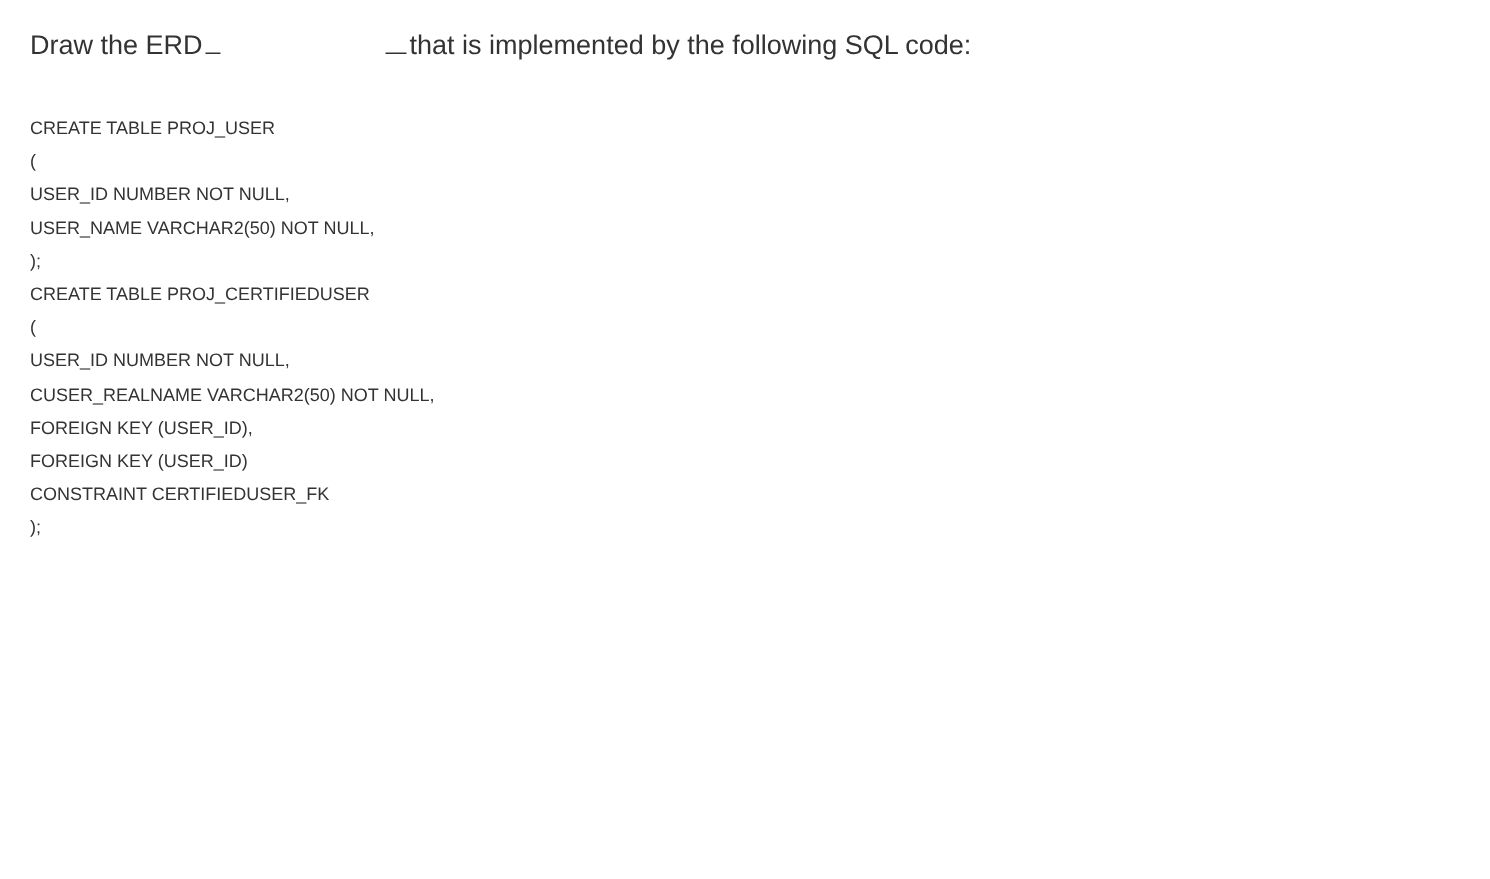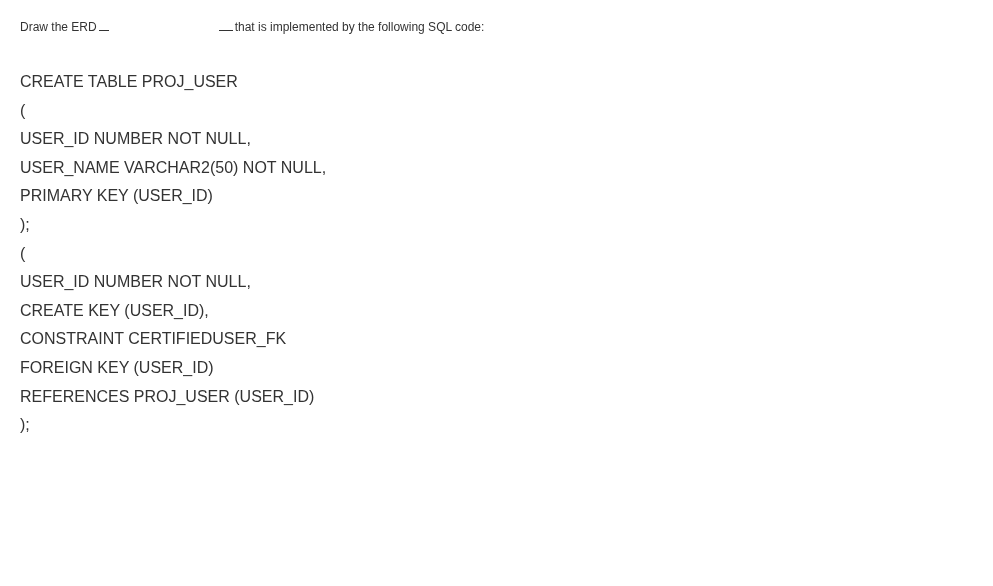--- a/index.html
+++ b/index.html
@@ -11,62 +11,62 @@
       font-family: Arial, Helvetica, sans-serif;
       font-size: 14px;
       color: #333;
       background: #fff;
       padding: 20px;
       width: 993px;
       height: 586px;
     }
     .header-line {
       margin-bottom: 35px;
-      font-size: 12px;
+      font-size: 18px;
       color: #333;
     }
     .blank-short {
       display: inline-block;
       border-bottom: 1px solid #333;
       width: 10px;
       margin-left: 2px;
     }
     .blank-long {
       display: inline-block;
       border-bottom: 1px solid #333;
       width: 14px;
       margin-right: 2px;
     }
     .spacer {
       display: inline-block;
       width: 110px;
     }
     .code-block {
-      font-size: 16px;
+      font-size: 12px;
       color: #333;
       line-height: 1.6;
     }
     .code-line {
       margin-bottom: 3px;
     }
   </style>
 </head>
 <body>
 
 <div class="header-line">
   <span>Draw the ERD</span><span class="blank-short"></span><span class="spacer"></span><span class="blank-long"></span><span>that is implemented by the following SQL code:</span>
 </div>
 
 <div class="code-block">
   <div class="code-line">CREATE TABLE PROJ_USER</div>
   <div class="code-line">(</div>
   <div class="code-line">USER_ID NUMBER NOT NULL,</div>
   <div class="code-line">USER_NAME VARCHAR2(50) NOT NULL,</div>
-  <div class="code-line">PRIMARY KEY (USER_ID)</div>
   <div class="code-line">);</div>
+  <div class="code-line">CREATE TABLE PROJ_CERTIFIEDUSER</div>
   <div class="code-line">(</div>
   <div class="code-line">USER_ID NUMBER NOT NULL,</div>
-  <div class="code-line">CREATE KEY (USER_ID),</div>
+  <div class="code-line">CUSER_REALNAME VARCHAR2(50) NOT NULL,</div>
+  <div class="code-line">FOREIGN KEY (USER_ID),</div>
+  <div class="code-line">FOREIGN KEY (USER_ID)</div>
   <div class="code-line">CONSTRAINT CERTIFIEDUSER_FK</div>
-  <div class="code-line">FOREIGN KEY (USER_ID)</div>
-  <div class="code-line">REFERENCES PROJ_USER (USER_ID)</div>
   <div class="code-line">);</div>
 </div>
 
 </body></html>

